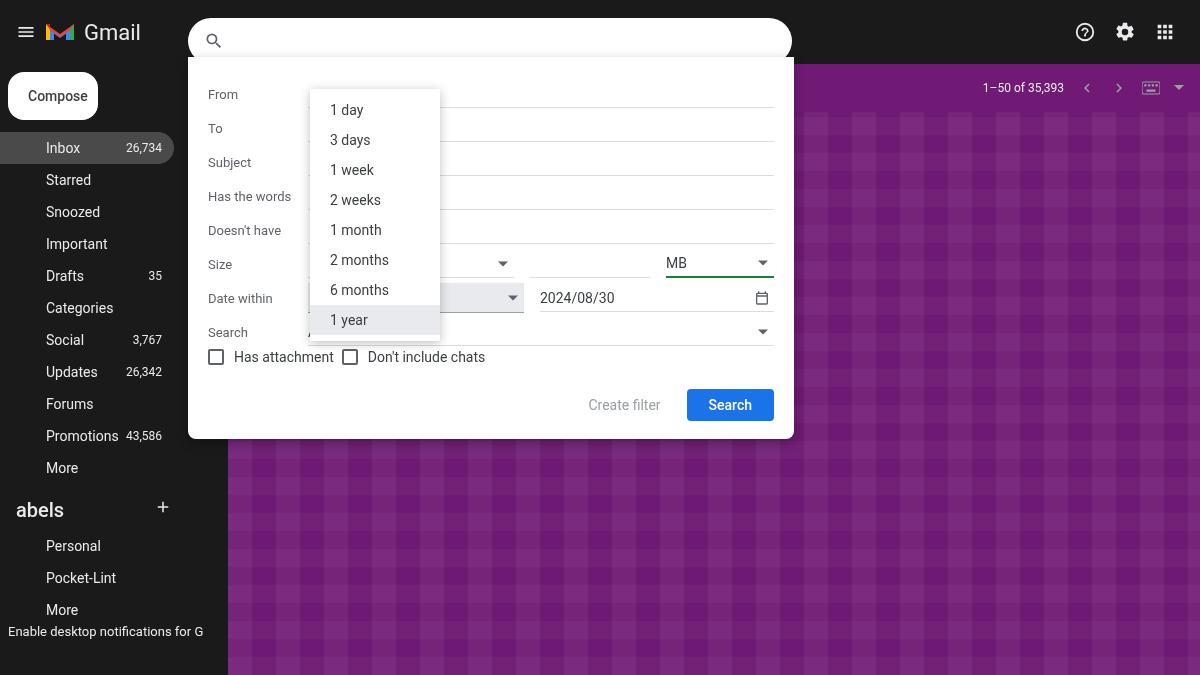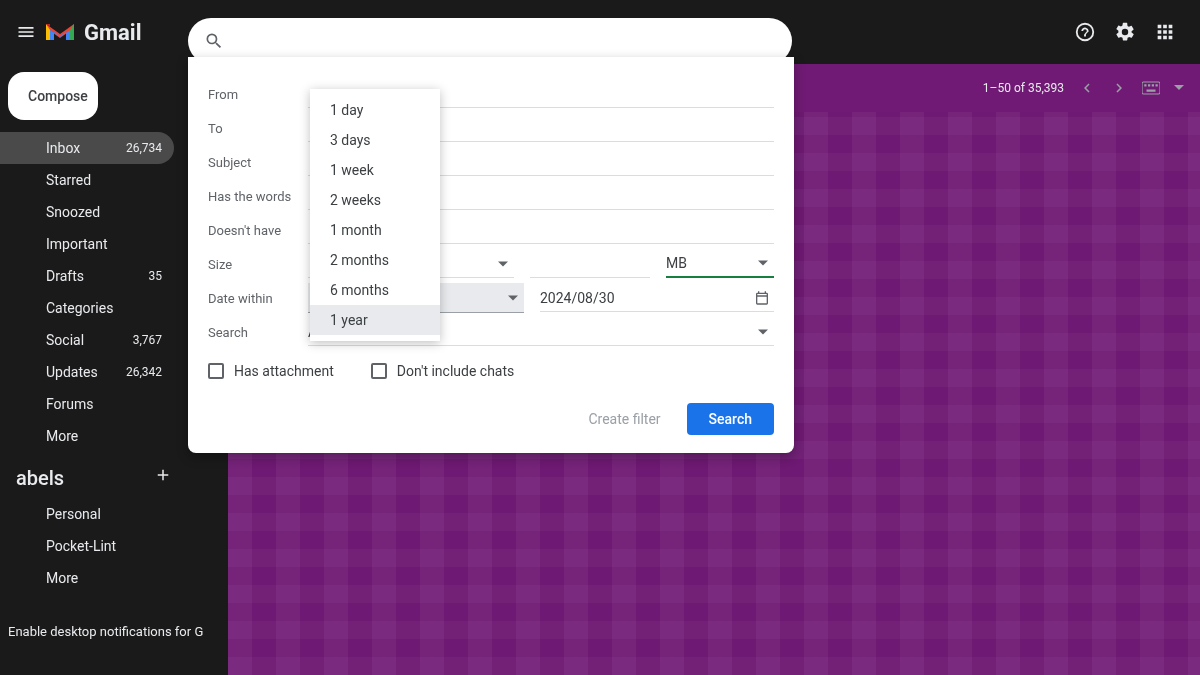--- a/index.html
+++ b/index.html
@@ -2,21 +2,21 @@
 <html><head>
 <meta charset="utf-8">
 <style>
   * { margin: 0; padding: 0; box-sizing: border-box; font-family: 'Google Sans', Roboto, Arial, sans-serif; }
   body { background: #1a1a1a; color: #e8eaed; width: 1200px; height: 675px; overflow: hidden; position: relative; }
   
   .topbar { display: flex; align-items: center; height: 64px; padding: 0 16px; position: relative; }
   .menu-icon { width: 20px; height: 20px; margin-right: 8px; cursor: pointer; }
   .logo { display: flex; align-items: center; gap: 8px; margin-right: 40px; }
   .logo-m { width: 32px; height: 24px; }
-  .logo-text { font-size: 22px; color: #e8eaed; font-weight: 700; }
+  .logo-text { font-size: 22px; color: #e8eaed; font-weight: 400; }
   .search-container { position: absolute; left: 188px; top: 18px; width: 604px; }
   .search-bar { background: #fff; border-radius: 24px; height: 46px; display: flex; align-items: center; padding: 0 16px; }
   .search-icon { width: 20px; height: 20px; margin-right: 14px; fill: #5f6368; }
   .search-input { border: none; outline: none; font-size: 16px; flex: 1; color: #5f6368; background: transparent; }
   .topbar-right { margin-left: auto; display: flex; align-items: center; gap: 18px; padding-right: 8px; }
   .tb-icon { width: 22px; height: 22px; cursor: pointer; fill: #e8eaed; }
   
   .sidebar { position: absolute; left: 0; top: 64px; width: 188px; height: 611px; padding: 8px 0; }
   .compose-btn { background: #ffffff; color: #3c4043; border-radius: 16px; padding: 16px 20px; margin: 0 0 12px 8px; display: inline-flex; align-items: center; font-size: 14px; font-weight: 500; cursor: pointer; width: 90px; }
   .nav-item { display: flex; align-items: center; height: 32px; padding: 0 12px 0 14px; border-radius: 0 16px 16px 0; font-size: 14px; cursor: pointer; color: #e8eaed; margin-right: 14px; }
@@ -44,21 +44,21 @@
   .form-label { width: 100px; font-size: 13px; color: #5f6368; }
   .form-field { flex: 1; border-bottom: 1px solid #dadce0; height: 28px; }
   .form-row.size .sel { flex: 0 0 206px; border-bottom: 1px solid #dadce0; height: 28px; position: relative; }
   .form-row.size .mid { flex: 0 0 120px; border-bottom: 1px solid #dadce0; height: 28px; margin-left: 16px; }
   .form-row.size .unit { flex: 1; border-bottom: 2px solid #15803d; height: 28px; margin-left: 16px; position: relative; font-size: 14px; display: flex; align-items: center; color: #3c4043; }
   .form-row.date .dropdown { flex: 0 0 216px; background: #e8eaed; height: 30px; border-bottom: 1px solid #9aa0a6; position: relative; display: flex; align-items: center; padding: 0 8px; font-size: 14px; cursor: pointer; }
   .form-row.date .date-input { flex: 1; margin-left: 16px; border-bottom: 1px solid #dadce0; height: 28px; display: flex; align-items: center; font-size: 14px; color: #3c4043; position: relative; }
   .form-row.date .date-input .cal-icon { position: absolute; right: 4px; width: 16px; height: 16px; }
   .form-row.search-in .sel { flex: 1; border-bottom: 1px solid #dadce0; height: 28px; display: flex; align-items: center; font-size: 14px; color: #3c4043; position: relative; }
   .dropdown-caret { position: absolute; right: 6px; top: 50%; transform: translateY(-50%); width: 0; height: 0; border-left: 5px solid transparent; border-right: 5px solid transparent; border-top: 5px solid #5f6368; }
-  .checkbox-row { display: flex; align-items: flex-start; gap: 37px; margin-top: 14px; }
+  .checkbox-row { display: flex; align-items: flex-start; gap: 8px; }
   .chk { display: flex; align-items: center; gap: 10px; font-size: 14px; color: #3c4043; cursor: pointer; }
   .chk-box { width: 16px; height: 16px; border: 2px solid #5f6368; border-radius: 2px; }
   .button-row { display: flex; justify-content: flex-end; gap: 12px; margin-top: 24px; align-items: center; }
   .btn-text { color: #9aa0a6; font-size: 14px; padding: 8px 14px; cursor: default; }
   .btn-primary { background: #1a73e8; color: #fff; border-radius: 4px; padding: 8px 22px; font-size: 14px; font-weight: 500; cursor: pointer; }
   
   .dropdown-menu { position: absolute; left: 310px; top: 89px; width: 130px; background: #fff; box-shadow: 0 2px 10px rgba(0,0,0,0.25); z-index: 60; padding: 6px 0; }
   .dd-item { padding: 7px 20px; font-size: 14px; color: #3c4043; cursor: pointer; }
   .dd-item.highlight { background: #e8eaed; }
   
@@ -139,20 +139,25 @@
       </div>
       <div class="nav-item bold">
         <span class="nav-icon"></span>
         <span class="nav-label">Updates</span>
         <span class="nav-count">26,342</span>
       </div>
       <div class="nav-item">
         <span class="nav-icon"></span>
         <span class="nav-label">Forums</span>
       </div>
+      <div class="nav-item bold">
+        <span class="nav-icon"></span>
+        <span class="nav-label">Promotions</span>
+        <span class="nav-count">43,586</span>
+      </div>
       <div class="nav-item">
         <span class="nav-icon"></span>
         <span class="nav-label">More</span>
       </div>
     </div>
   <div class="labels-header">
     <span>abels</span>
     <svg class="plus-icon" viewBox="0 0 24 24" fill="#e8eaed">
         <path d="M19 13h-6v6h-2v-6H5v-2h6V5h2v6h6v2z"></path>
       </svg>

